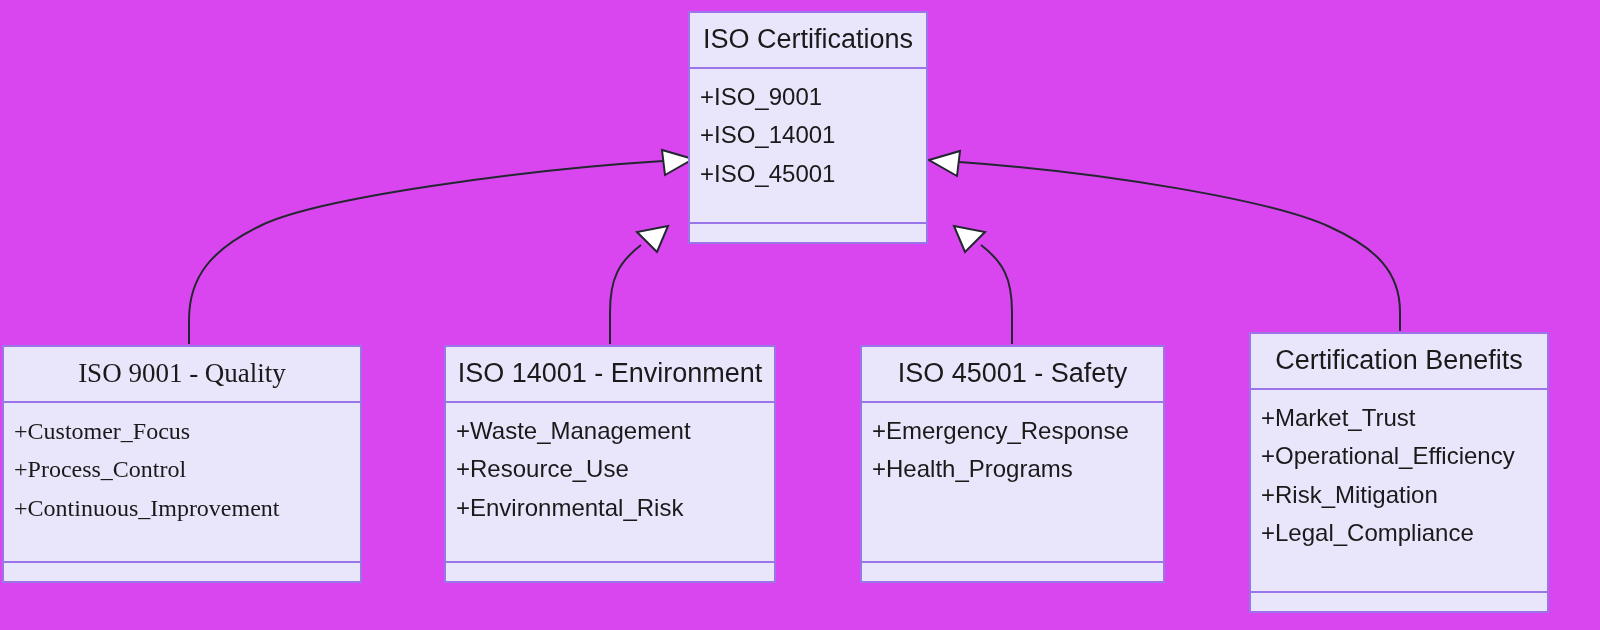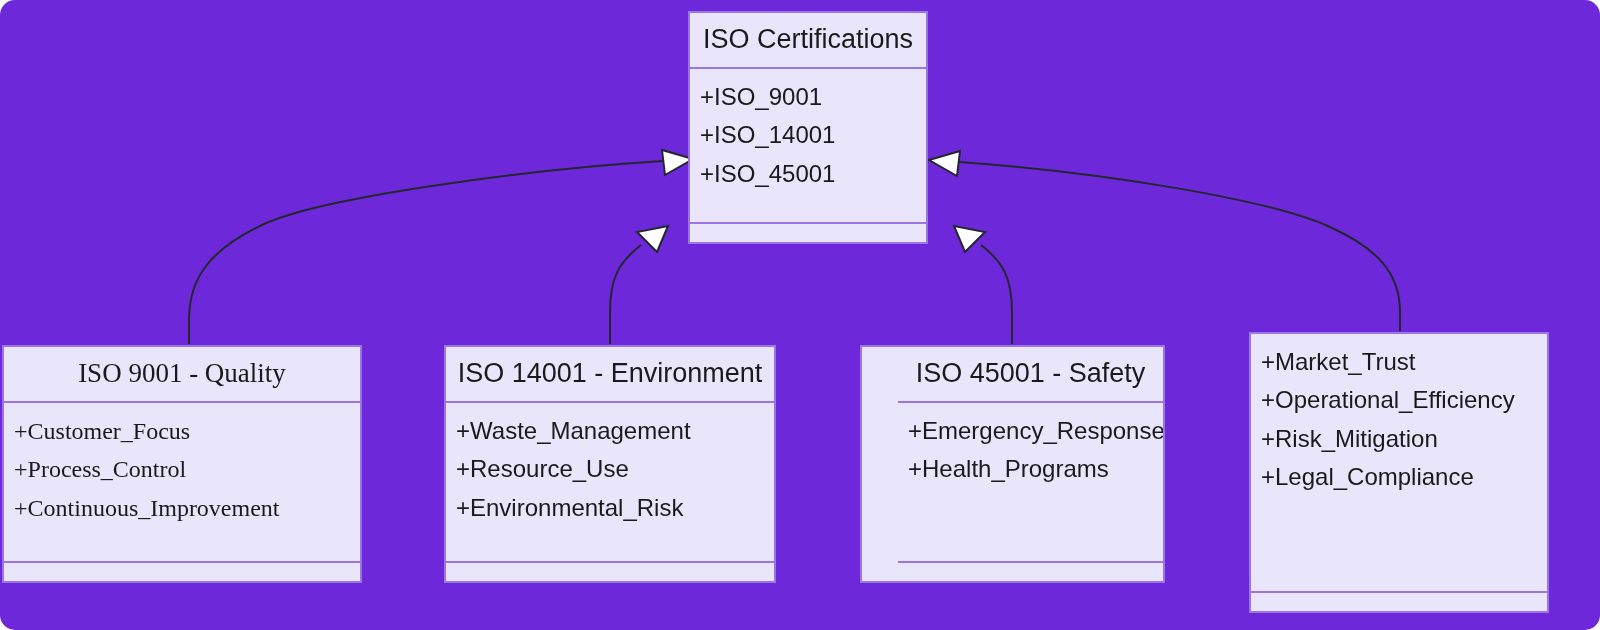--- a/index.html
+++ b/index.html
@@ -11,22 +11,21 @@
   body {
     font-family: "Liberation Sans", sans-serif;
     width: 1600px;
     height: 630px;
     overflow: hidden;
   }
   #diagram-canvas {
     position: relative;
     width: 1600px;
     height: 630px;
-    background: #6d28d9;
-    border-radius: 15px;
+    background: #d946ef;
   }
   #edge-layer {
     position: absolute;
     left: 0;
     top: 0;
     width: 1600px;
     height: 630px;
     pointer-events: none;
   }
   .uml-class {
@@ -106,30 +105,31 @@
   <div class="uml-class" style="left:444px; top:345px; width:332px; height:238px;">
     <div class="class-title">ISO 14001 - Environment</div>
     <div class="class-attributes">
       <div class="attribute-row">+Waste_Management</div>
       <div class="attribute-row">+Resource_Use</div>
       <div class="attribute-row">+Environmental_Risk</div>
     </div>
     <div class="class-operations"></div>
   </div>
 
-  <div class="uml-class" style="left:860px; top:345px; width:305px; height:238px;padding-left:36px;">
+  <div class="uml-class" style="left:860px; top:345px; width:305px; height:238px;">
     <div class="class-title">ISO 45001 - Safety</div>
     <div class="class-attributes">
       <div class="attribute-row">+Emergency_Response</div>
       <div class="attribute-row">+Health_Programs</div>
     </div>
     <div class="class-operations"></div>
   </div>
 
   <div class="uml-class" style="left:1249px; top:332px; width:300px; height:281px;">
+    <div class="class-title">Certification Benefits</div>
     <div class="class-attributes">
       <div class="attribute-row">+Market_Trust</div>
       <div class="attribute-row">+Operational_Efficiency</div>
       <div class="attribute-row">+Risk_Mitigation</div>
       <div class="attribute-row">+Legal_Compliance</div>
     </div>
     <div class="class-operations"></div>
   </div>
 
 </div>

